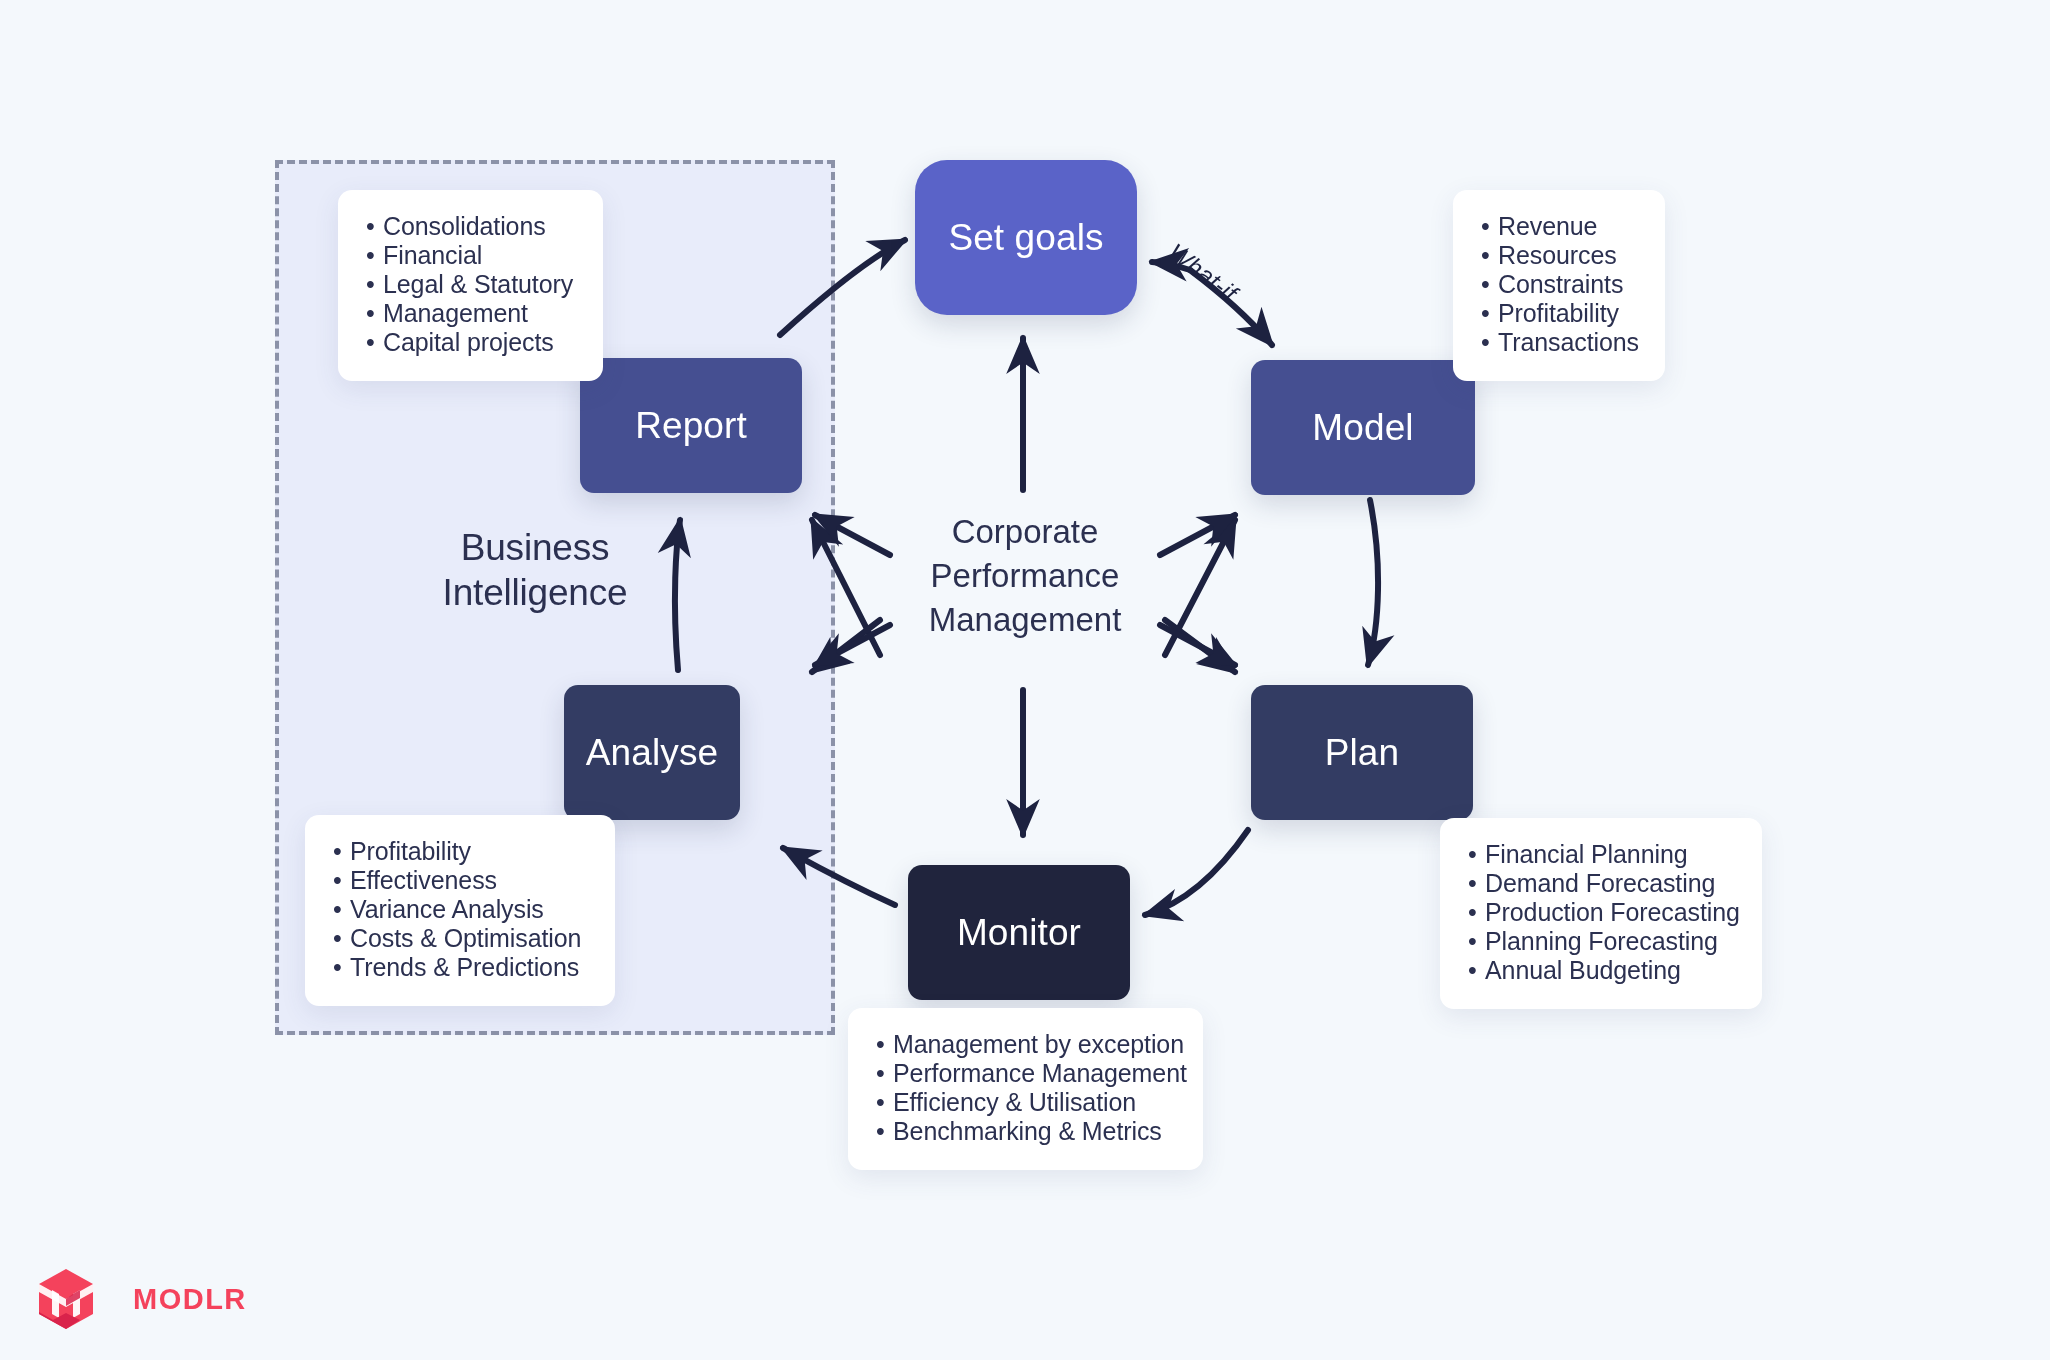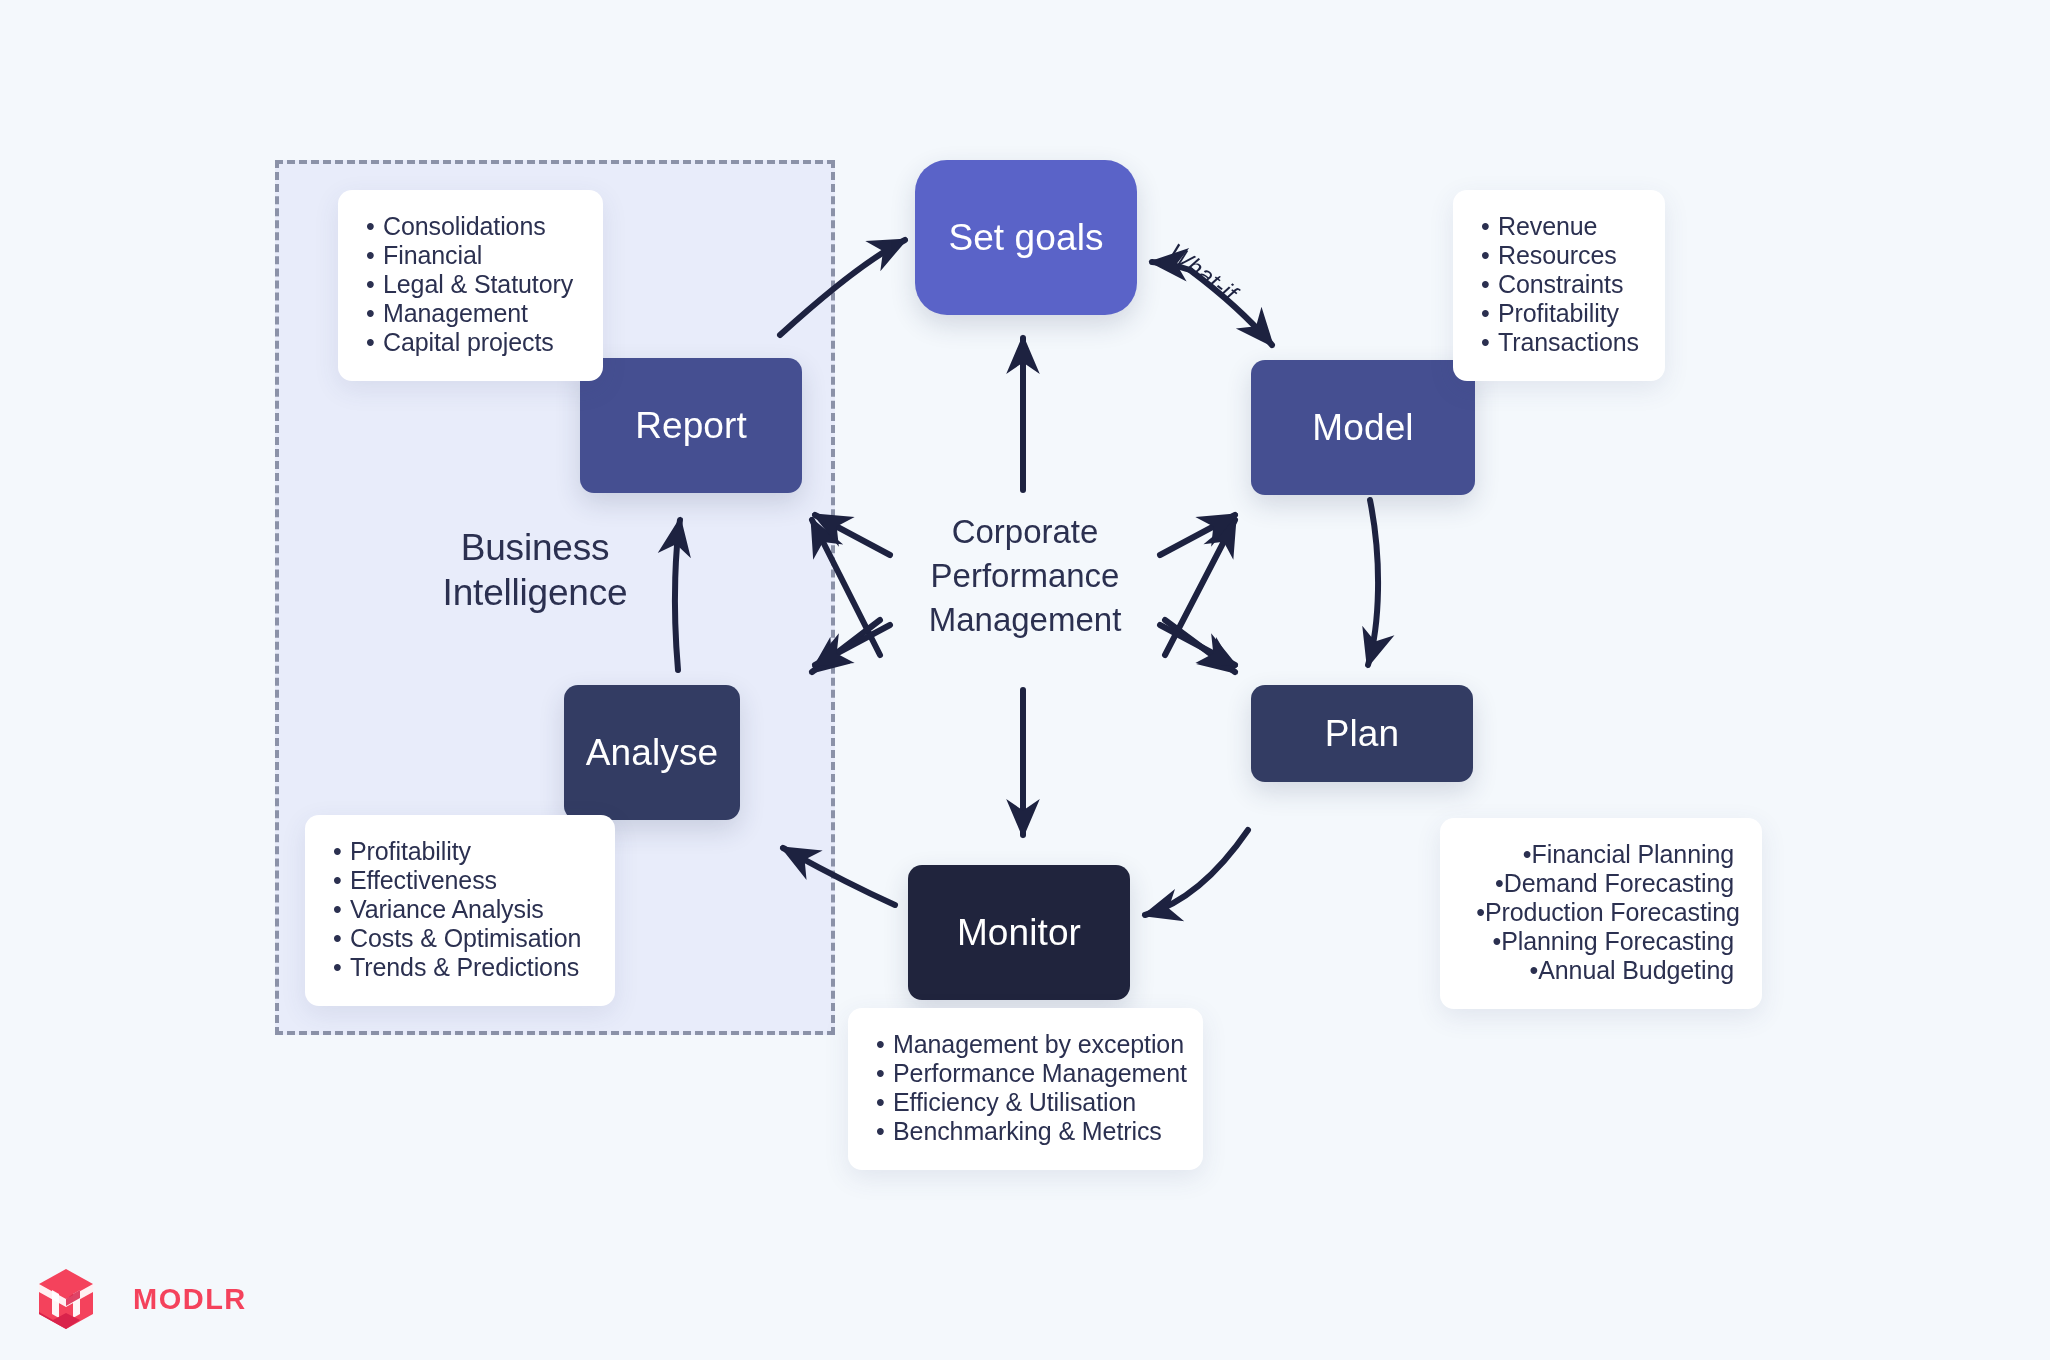--- a/index.html
+++ b/index.html
@@ -59,21 +59,21 @@
     display: flex;
     align-items: center;
     justify-content: center;
     color: #ffffff;
     font-size: 37px;
     letter-spacing: 0.1px;
     box-shadow: 0 10px 26px rgba(40,48,90,0.16);
   }
   .node-setgoals { left: 915px;  top: 160px; width: 222px; height: 155px; background: #5a63c8; border-radius: 32px; }
   .node-model    { left: 1251px; top: 360px; width: 224px; height: 135px; background: #454f91; }
-  .node-plan     { left: 1251px; top: 685px; width: 222px; height: 97px; background: #333c63; }
+  .node-plan     { left: 1251px; top: 685px; width: 222px; height: 135px; background: #333c63; }
   .node-monitor  { left: 908px;  top: 865px; width: 222px; height: 135px; background: #20243d; }
   .node-analyse  { left: 564px;  top: 685px; width: 176px; height: 135px; background: #333c63; }
   .node-report   { left: 580px;  top: 358px; width: 222px; height: 135px; background: #454f91; }
 
   
   .centre-label {
     position: absolute;
     left: 860px;
     top: 510px;
     width: 330px;
@@ -106,21 +106,21 @@
   }
   .card li::before {
     content: "\2022";
     display: inline-block;
     width: 17px;
     color: #2b3050;
   }
 
   .card-report  { left: 338px;  top: 190px;  width: 265px; }
   .card-model   { left: 1453px; top: 190px;  width: 212px; }
-  .card-plan    { left: 1440px; top: 818px;  width: 322px; text-align: right; }
+  .card-plan    { left: 1440px; top: 818px;  width: 322px; }
   .card-monitor { left: 848px;  top: 1008px; width: 355px; }
   .card-analyse { left: 305px;  top: 815px;  width: 310px; }
 
   
   .whatif-label {
     position: absolute;
     left: 1180px;
     top: 238px;
     font-size: 24px;
     color: #1d2240;

